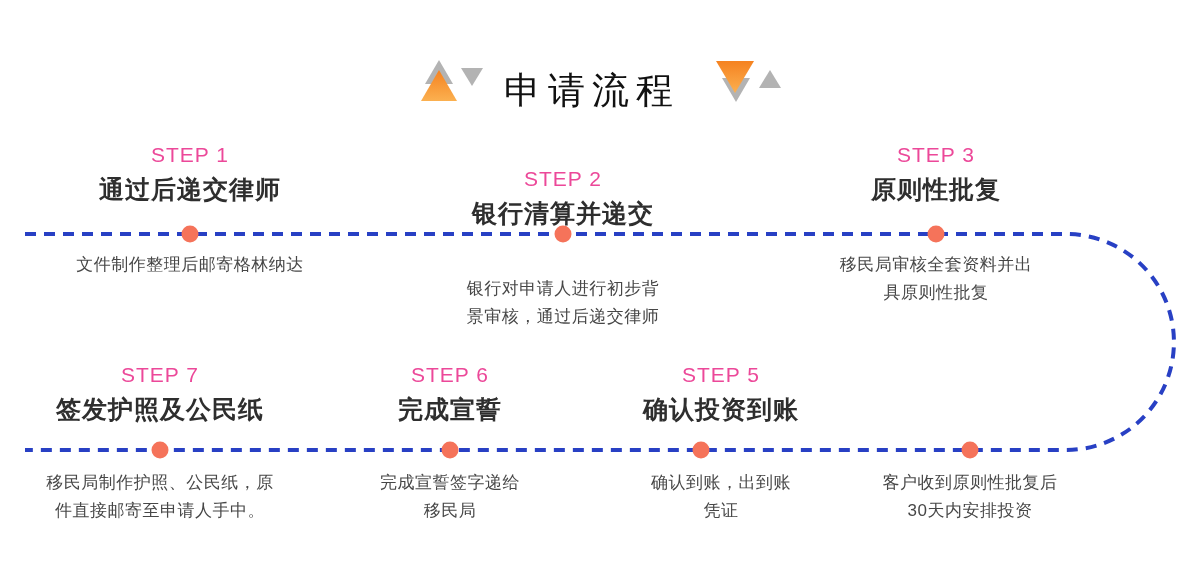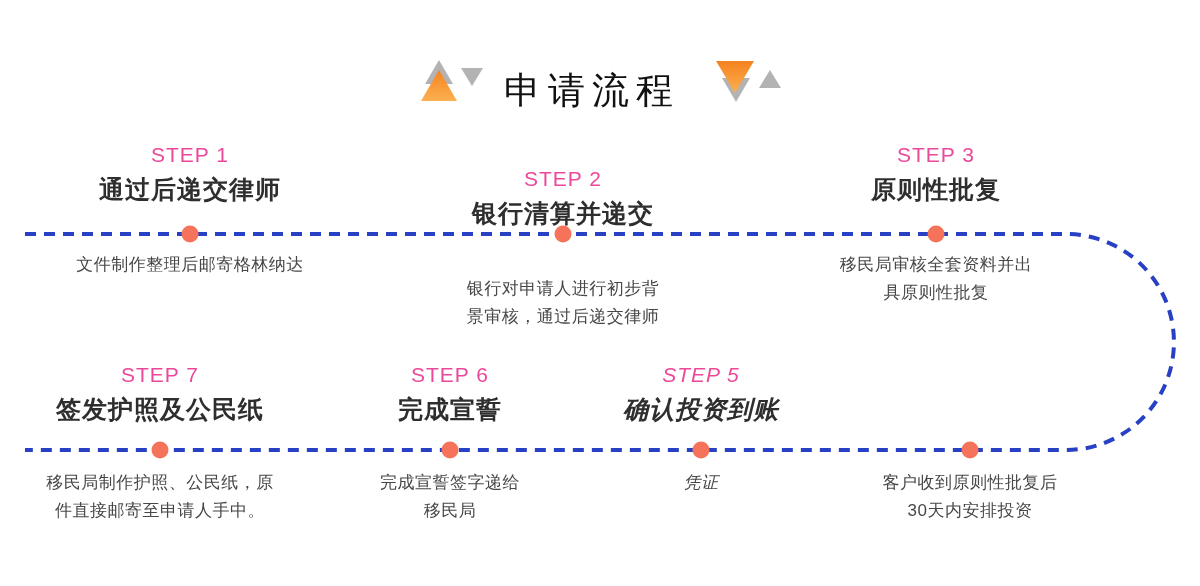--- a/index.html
+++ b/index.html
@@ -61,21 +61,21 @@
   .titles-top { top: 142px; }
   .desc-top   { top: 251px; }
   
   .titles-bottom { top: 362px; }
   .desc-bottom   { top: 469px; }
   .col-s1 { left: 0px; }
   .col-s2 { left: 373px; margin-top: 24px; }
   .col-s3 { left: 746px; }
   .col-s7 { left: -30px; }
   .col-s6 { left: 260px; }
-  .col-s5 { left: 511px; font-style: italic; }
+  .col-s5 { left: 531px; }
   .col-s4 { left: 780px; }
 </style>
 </head>
 <body>
 
 <div class="canvas">
 
   <svg class="flow-svg" viewBox="0 0 1200 586" xmlns="http://www.w3.org/2000/svg" aria-hidden="true">
     <path d="M 25 234 H 1066 A 108 108 0 0 1 1066 450 H 25" fill="none" stroke="#2840C4" stroke-width="4" stroke-dasharray="11 8"></path>
     <circle cx="190" cy="234" r="8.5" fill="#F5735A"></circle>
@@ -155,20 +155,21 @@
   <div class="step-desc desc-bottom col-s6">
     <div>完成宣誓签字递给</div>
     <div>移民局</div>
   </div>
 
   <div class="step titles-bottom col-s5">
     <div class="step-label">STEP 5</div>
     <div class="step-name">确认投资到账</div>
   </div>
   <div class="step-desc desc-bottom col-s5">
+    <div>确认到账，出到账</div>
     <div>凭证</div>
   </div>
 
   <div class="step-desc desc-bottom col-s4">
     <div>客户收到原则性批复后</div>
     <div>30天内安排投资</div>
   </div>
 
 </div>
 

